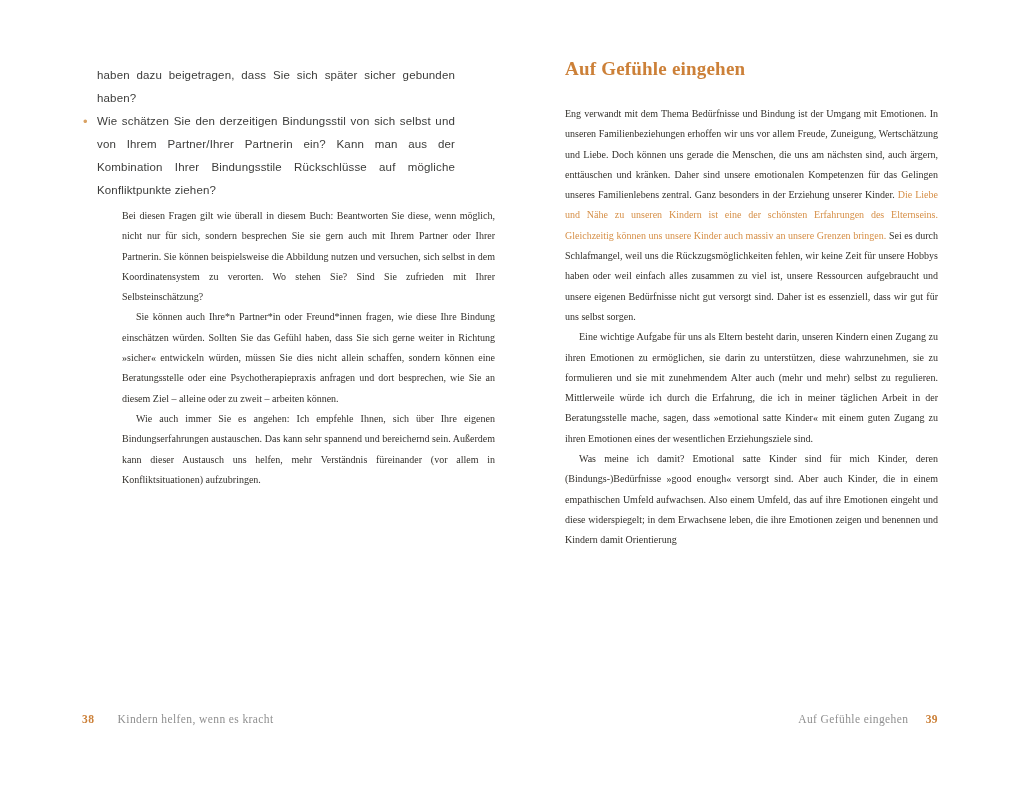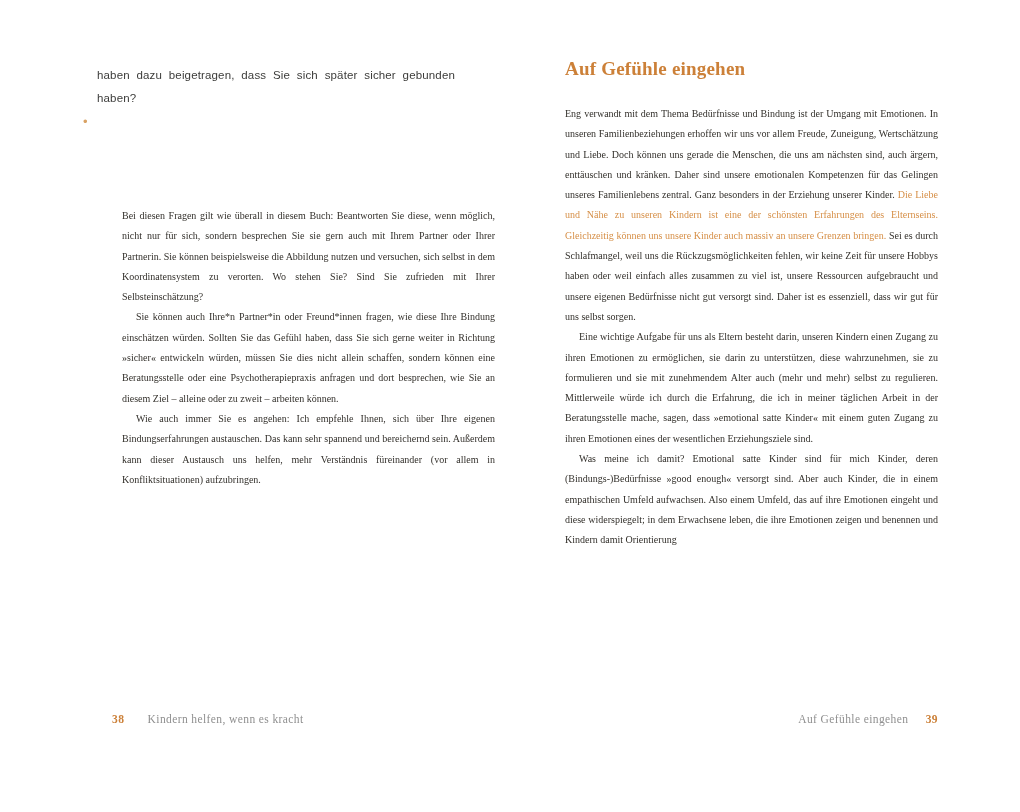--- a/index.html
+++ b/index.html
@@ -53,38 +53,39 @@
     color:var(--accent);
   }
 
   
   .footer{
     position:absolute;top:713px;left:0;width:373px;
     font-family:"Liberation Serif",serif;
     font-size:11.5px;letter-spacing:0.4px;
     color:var(--footer-text);
   }
-  .footer .num{color:var(--accent);font-weight:bold;margin-left:30px;}
+  .footer .num{color:var(--accent);font-weight:bold;}
   .footer-left .title{margin-left:20px;}
   .footer-right{text-align:right;}
   .footer-right .num{margin-left:14px;text-align:center;}
 </style>
 </head>
 <body>
 
 <div class="spread">
 
   <div class="col col-left">
 
     <div class="bullets">
       <div class="bullet-item">
         <span>haben dazu beigetragen, dass Sie sich später sicher gebunden haben?</span>
       </div>
       <div class="bullet-item">
         <span class="dot">•</span>
+        <span>Wie schätzen Sie den derzeitigen Bindungsstil von sich selbst und von Ihrem Partner/Ihrer Partnerin ein? Kann man aus der Kombination Ihrer Bindungsstile Rückschlüsse auf mögliche Konfliktpunkte ziehen?</span>
       </div>
     </div>
 
     <div class="bodytext bodytext-left">
       <div class="para"><span>Bei diesen Fragen gilt wie überall in diesem Buch: Beantworten Sie diese, wenn möglich, nicht nur für sich, sondern besprechen Sie sie gern auch mit Ihrem Partner oder Ihrer Partnerin. Sie können beispielsweise die Abbildung nutzen und versuchen, sich selbst in dem Koordinatensystem zu verorten. Wo stehen Sie? Sind Sie zufrieden mit Ihrer Selbsteinschätzung?</span></div>
       <div class="para indent"><span>Sie können auch Ihre*n Partner*in oder Freund*innen fragen, wie diese Ihre Bindung einschätzen würden. Sollten Sie das Gefühl haben, dass Sie sich gerne weiter in Richtung »sicher« entwickeln würden, müssen Sie dies nicht allein schaffen, sondern können eine Beratungsstelle oder eine Psychotherapiepraxis anfragen und dort besprechen, wie Sie an diesem Ziel – alleine oder zu zweit – arbeiten können.</span></div>
       <div class="para indent"><span>Wie auch immer Sie es angehen: Ich empfehle Ihnen, sich über Ihre eigenen Bindungserfahrungen austauschen. Das kann sehr spannend und bereichernd sein. Außerdem kann dieser Austausch uns helfen, mehr Verständnis füreinander (vor allem in Konfliktsituationen) aufzubringen.</span></div>
     </div>
 
     <div class="footer footer-left">

